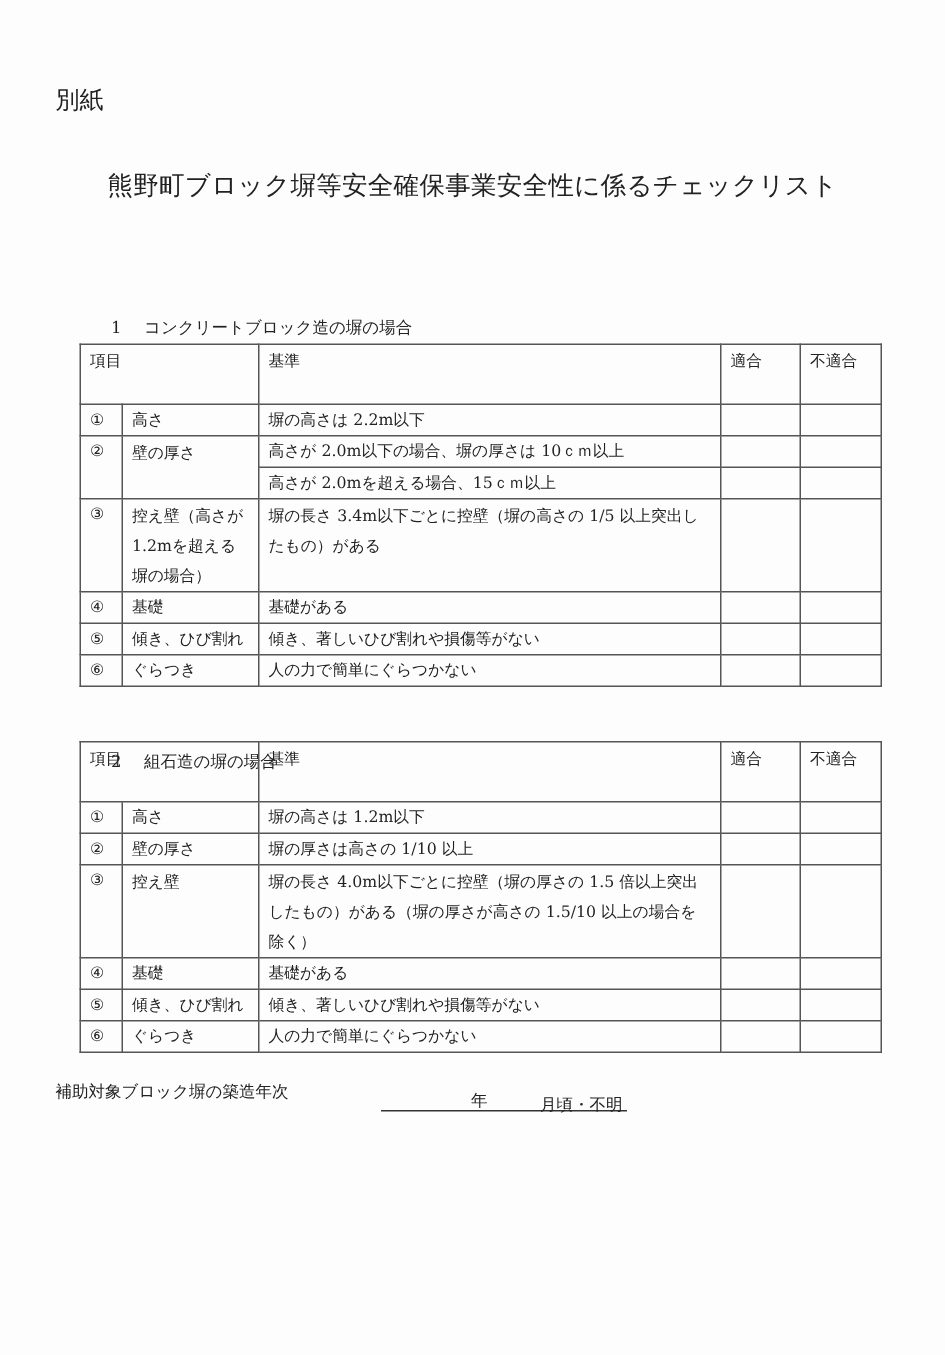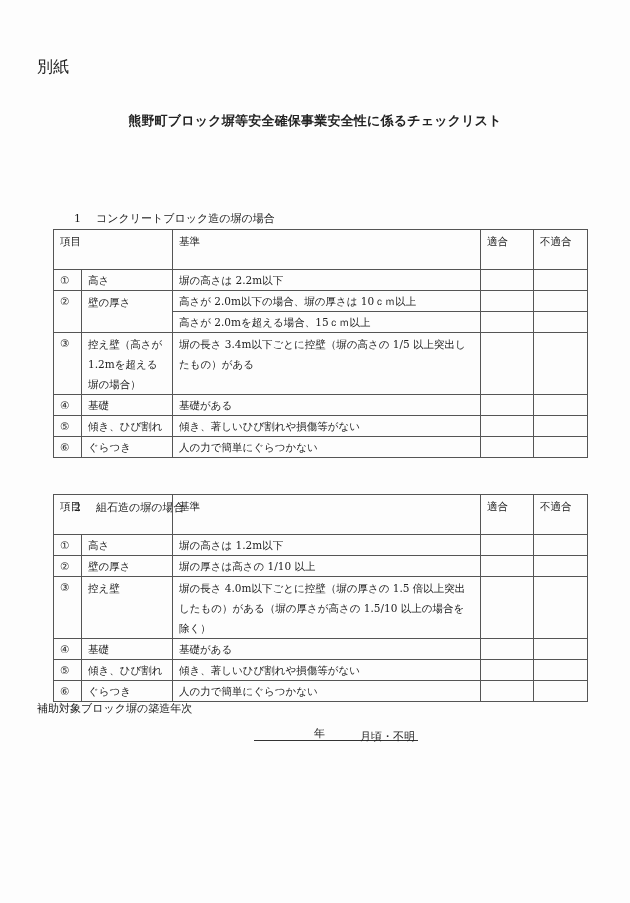--- a/index.html
+++ b/index.html
@@ -11,21 +11,21 @@
     width: 630px;
     height: 903px;
     position: relative;
     overflow: hidden;
     font-family: "DejaVu Serif", "Liberation Serif", serif;
     color: #222;
     font-size: 11px;
   }
   .abs { position: absolute; white-space: nowrap; }
   .annex { left: 37px; top: 57px; font-size: 16px; }
-  .doc-title { left: 0; width: 630px; top: 112px; text-align: center; font-size: 13px; letter-spacing: 0.2px; font-weight: bold; }
+  .doc-title { left: 0; width: 630px; top: 112px; text-align: center; font-size: 17px; letter-spacing: 0.2px; }
   .section-title { left: 46px; font-size: 11px; margin-left: 28px; }
   .section-title .num { display: inline-block; width: 22px; }
 
   table.checklist {
     position: absolute;
     left: 37px;
     width: 534px;
     border-collapse: collapse;
     table-layout: fixed;
     font-size: 10.5px;
@@ -42,21 +42,21 @@
   table.checklist td.top { vertical-align: top; padding-top: 1px; }
   table.checklist td.numcell { padding: 0 0 0 6px; }
   table.checklist tr.head td { height: 38px; vertical-align: top; padding-top: 1px; }
   table.checklist tr.r1 td { height: 20px; }
   col.c-num { width: 28px; }
   col.c-item { width: 91px; }
   col.c-crit { width: 308px; }
   col.c-ok { width: 53px; }
   col.c-ng { width: 54px; }
 
-  .footer-label { left: 37px; top: 701px; font-size: 11px; text-align: right; }
+  .footer-label { left: 37px; top: 720px; font-size: 11px; text-align: right; }
   .footer-line {
     position: absolute;
     left: 254px; top: 723px;
     width: 164px; height: 17px;
     border-bottom: 1px solid #333;
     font-size: 11px;
   }
   .footer-line .year { position: absolute; left: 60px; top: 3px; }
   .footer-line .month { position: absolute; left: 106px; top: 6px; }
 </style>

